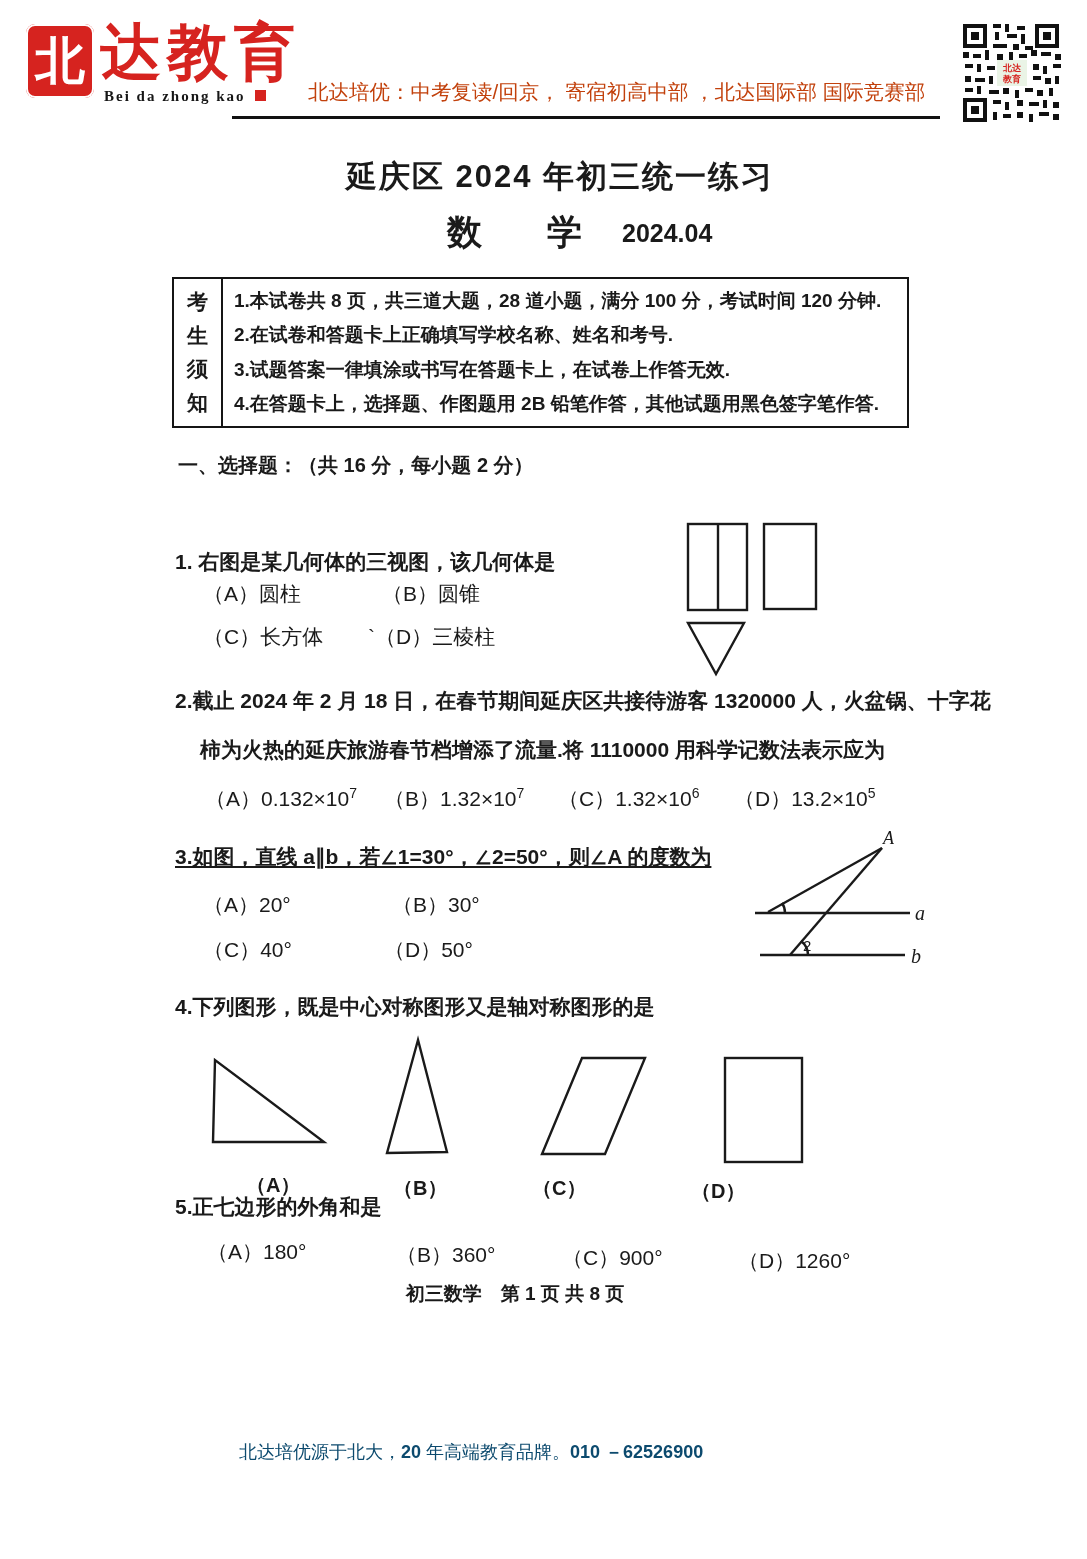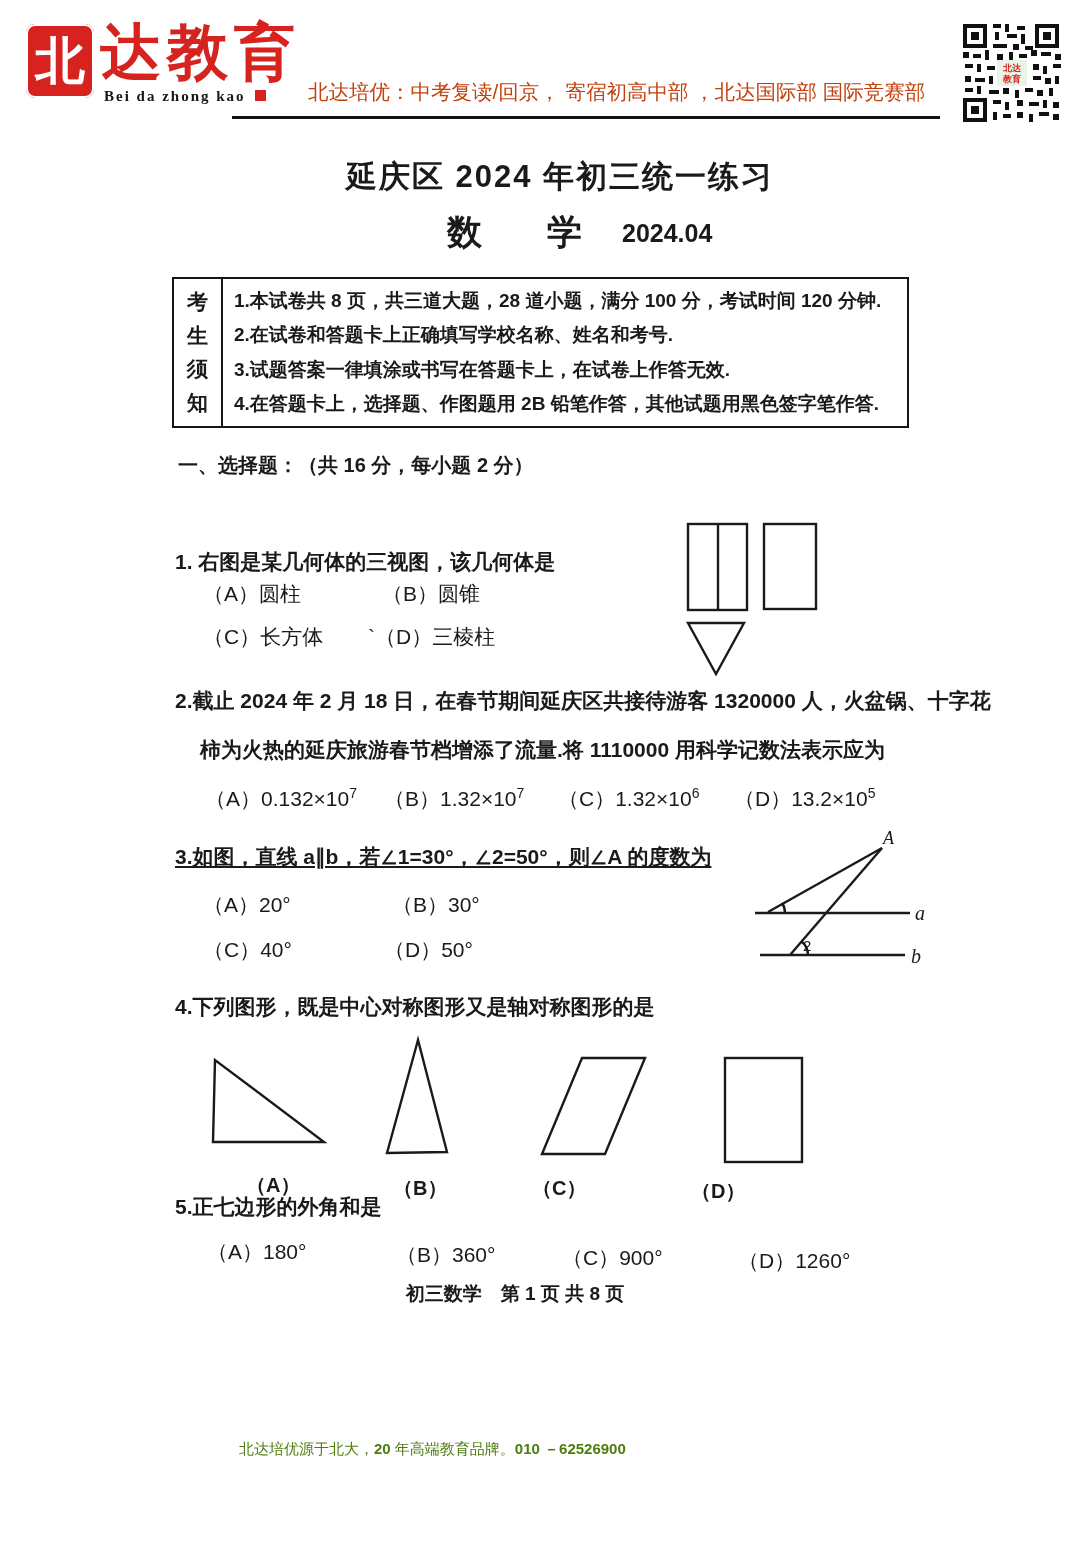--- a/index.html
+++ b/index.html
@@ -30,21 +30,21 @@
   .notice-body div{font-size:19px;font-weight:700;white-space:nowrap;}
   
   .sec{font-size:20px;font-weight:700;}
   .q{font-size:21px;font-weight:600;}
   .opt{font-size:21px;font-weight:400;}
   .opt sup{font-size:14px;}
   .fig path,.fig line,.fig polygon,.fig rect{fill:none;stroke:#1a1a1a;stroke-width:2.4;}
   .fig text{fill:#1a1a1a;stroke:none;}
   .shape-label{font-size:20px;font-weight:600;}
   .pagefooter{left:0;top:1281px;width:1030px;text-align:center;font-size:19px;font-weight:600;}
-  .rednote{left:239px;top:1440px;font-size:15px;color:#4d7c0f;font-weight:500;}
+  .rednote{left:239px;top:1440px;font-size:18px;color:#0c4a6e;font-weight:500;}
   .rednote b{font-weight:700;}
   .qr-center{fill:#eaf4e6;}
   .qr-txt{font-size:9px;font-weight:700;fill:#d6231f;}
 </style>
 </head>
 <body>
 
 <div class="page">
 
   <div class="abs seal">

